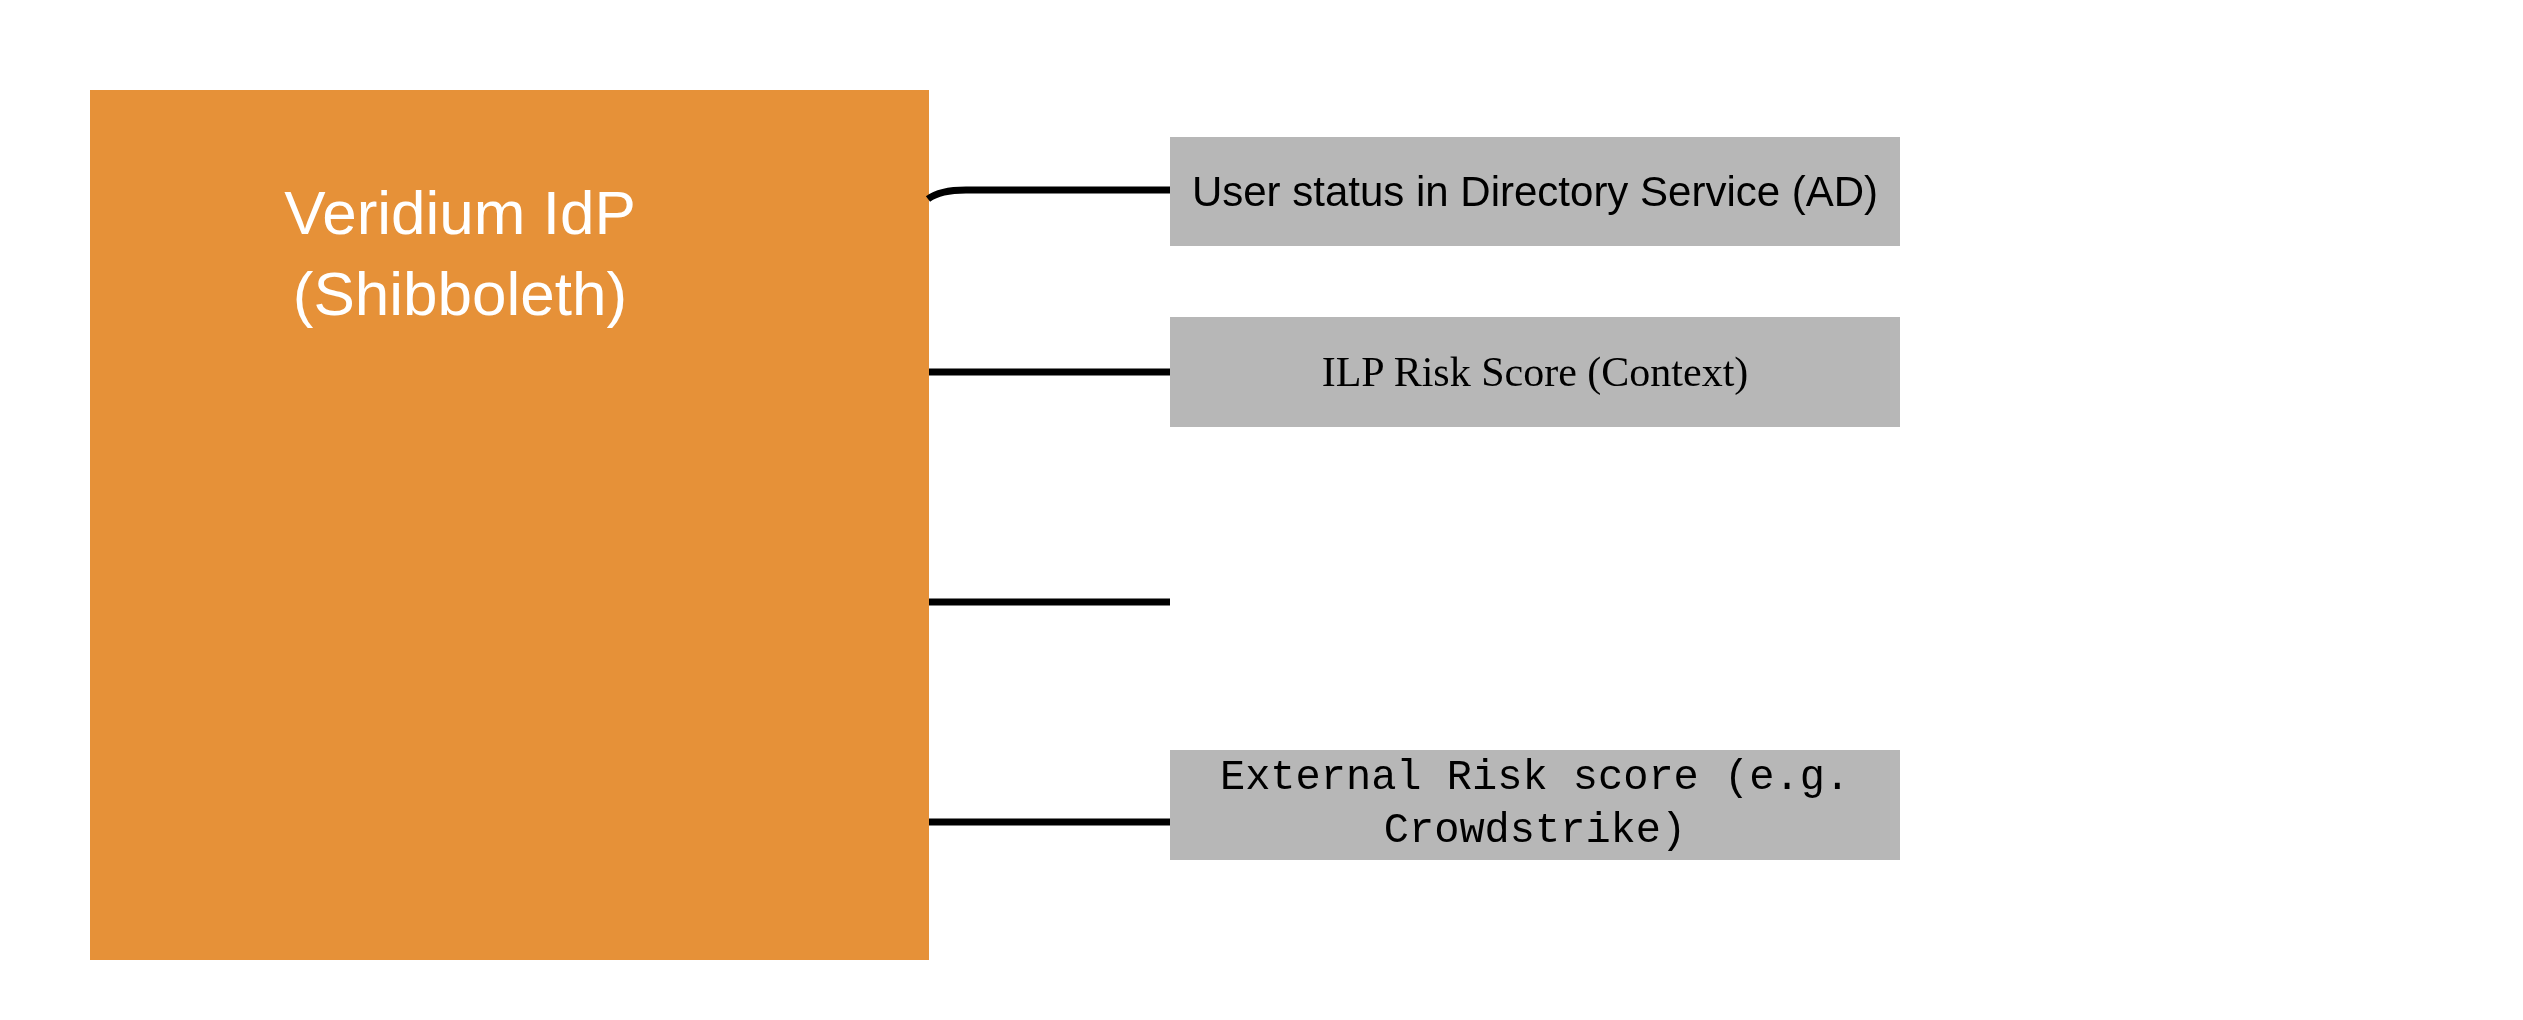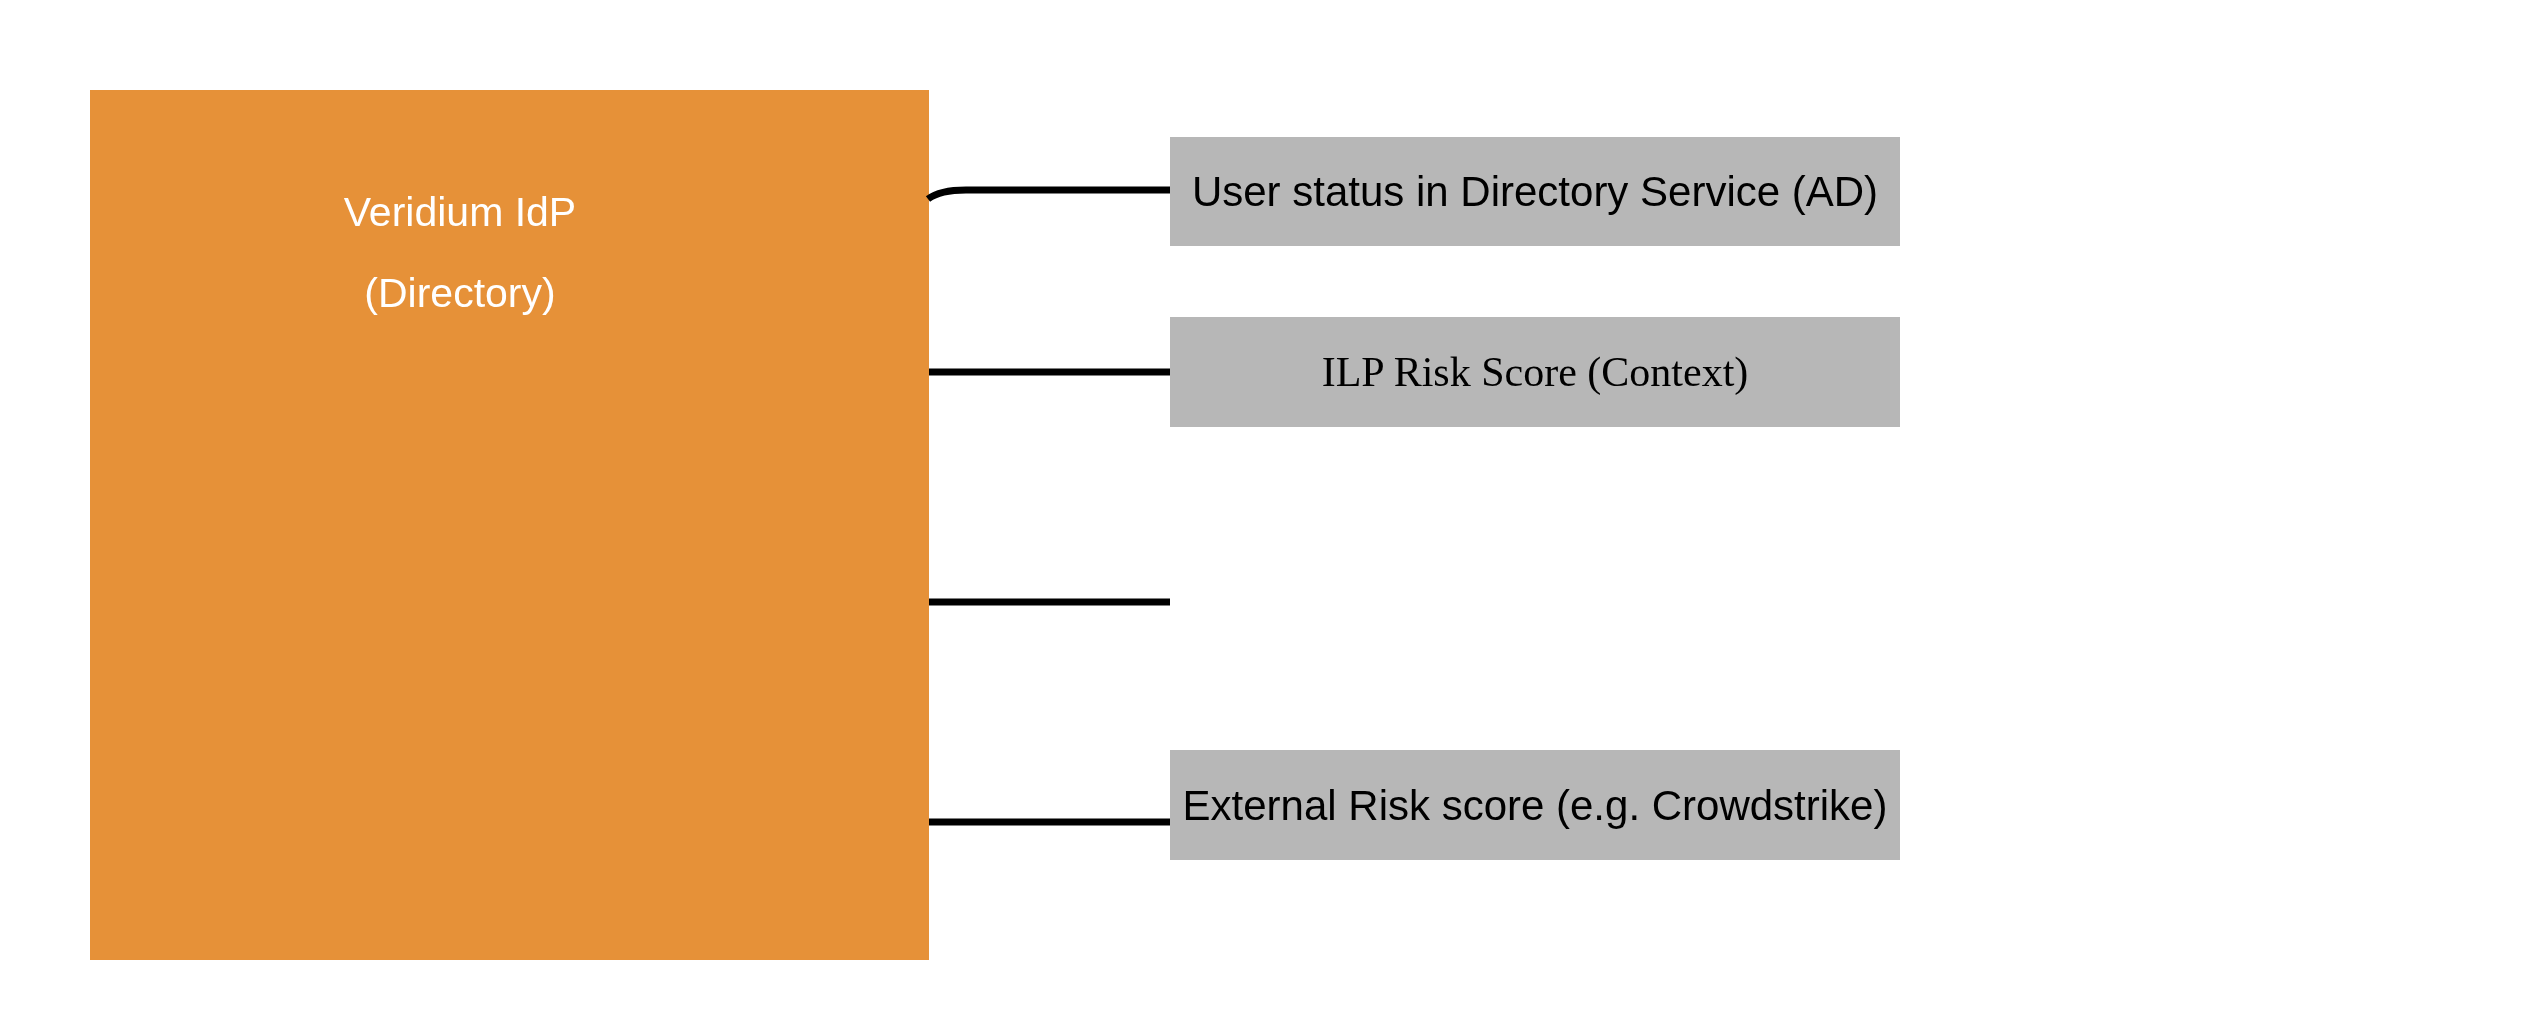--- a/index.html
+++ b/index.html
@@ -22,21 +22,21 @@
     width: 839px;
     height: 870px;
     background: var(--main-box-color, #E69138);
   }
   .main-box-label {
     position: absolute;
     left: 90px;
     top: 172px;
     width: 740px;
     text-align: center;
-    font-size: 41px;
+    font-size: 62px;
     line-height: 81px;
     color: var(--main-text-color, #FFFFFF);
   }
   .connectors {
     position: absolute;
     left: 0;
     top: 0;
     width: 2523px;
     height: 1020px;
     pointer-events: none;
@@ -57,42 +57,42 @@
     text-align: center;
     font-size: 42px;
     line-height: 53px;
     color: var(--item-text-color, #000000);
     box-sizing: border-box;
     padding: 0 4px;
   }
   .item-box.pos-1 { top: 137px; height: 109px; }
   .item-box.pos-2 { top: 317px; height: 110px; font-family: Liberation Serif, serif; }
   .item-box.pos-3 { top: 525px; height: 110px; }
-  .item-box.pos-4 { top: 750px; height: 110px; }
+  .item-box.pos-4 { top: 750px; height: 110px; font-family: Liberation Mono, monospace; }
   .annotation {
     position: absolute;
     left: 1973px;
     top: 307px;
     width: 500px;
     text-align: center;
     font-size: 37px;
     line-height: 45px;
     color: var(--item-text-color, #000000);
   }
 </style>
 </head>
 <body>
 
 <div class="canvas">
 
   <div class="main-box"></div>
 
   <div class="main-box-label">
     <div>Veridium IdP</div>
-    <div>(Directory)</div>
+    <div>(Shibboleth)</div>
   </div>
 
   <svg class="connectors" viewBox="0 0 2523 1020" xmlns="http://www.w3.org/2000/svg">
     <path d="M 928 199 Q 940 190 966 190 L 1170 190"></path>
     <line x1="929" y1="372" x2="1170" y2="372"></line>
     <line x1="929" y1="602" x2="1170" y2="602"></line>
     <line x1="929" y1="822" x2="1170" y2="822"></line>
   </svg>
 
   <div class="item-box pos-1">

